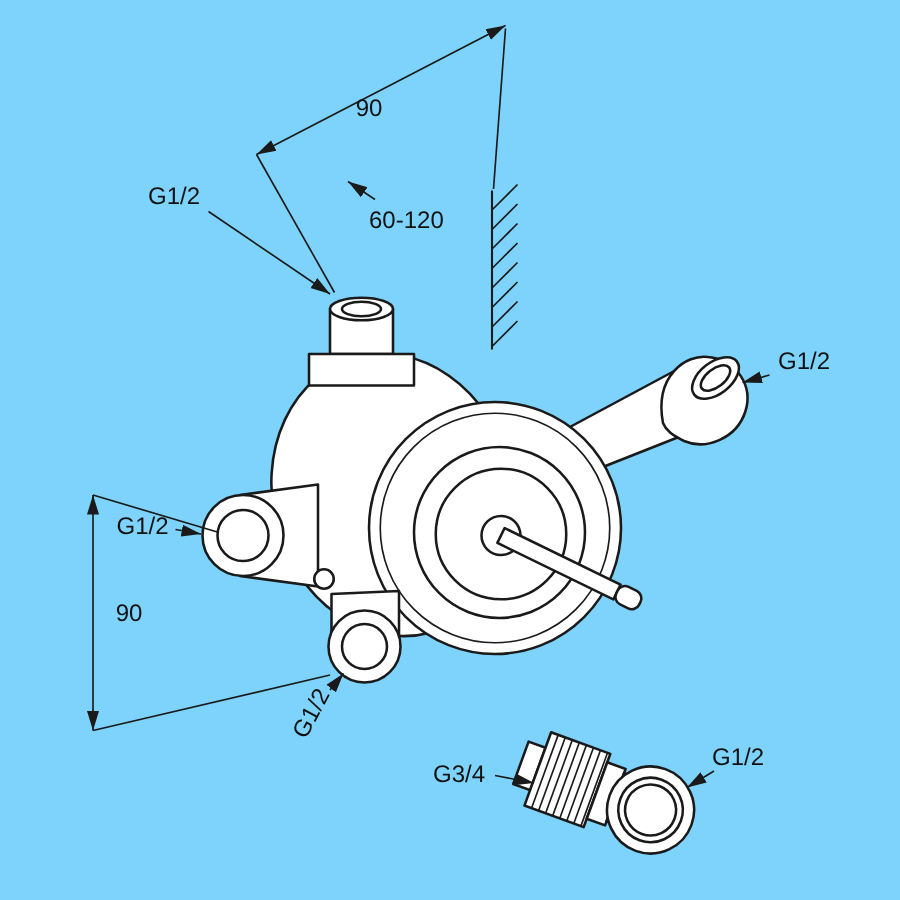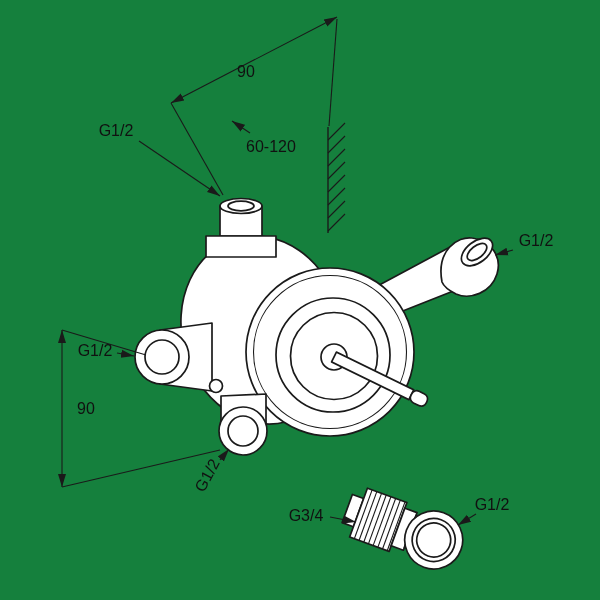--- a/index.html
+++ b/index.html
@@ -1,16 +1,16 @@
 <!DOCTYPE html>
 <html><head>
 <meta charset="utf-8">
 <style>
   html,body{margin:0;padding:0;background:#fff;}
-  .stage{width:600px;height:600px;position:relative;background:#15803d;overflow:hidden;}
+  .stage{width:600px;height:600px;position:relative;background:#7dd3fc;overflow:hidden;}
   svg{display:block;}
   .thick{stroke:#1a1a1a;stroke-width:1.7;fill:none;stroke-linejoin:round;}
   .wfill{stroke:#1a1a1a;stroke-width:1.7;fill:#ffffff;stroke-linejoin:round;}
   .thin{stroke:#1a1a1a;stroke-width:1.1;fill:none;}
   .wall{stroke:#1a1a1a;stroke-width:1.4;fill:none;}
   text{font-family:"Liberation Sans","DejaVu Sans",sans-serif;font-size:16px;fill:#111;}
 </style>
 </head>
 <body>
 

